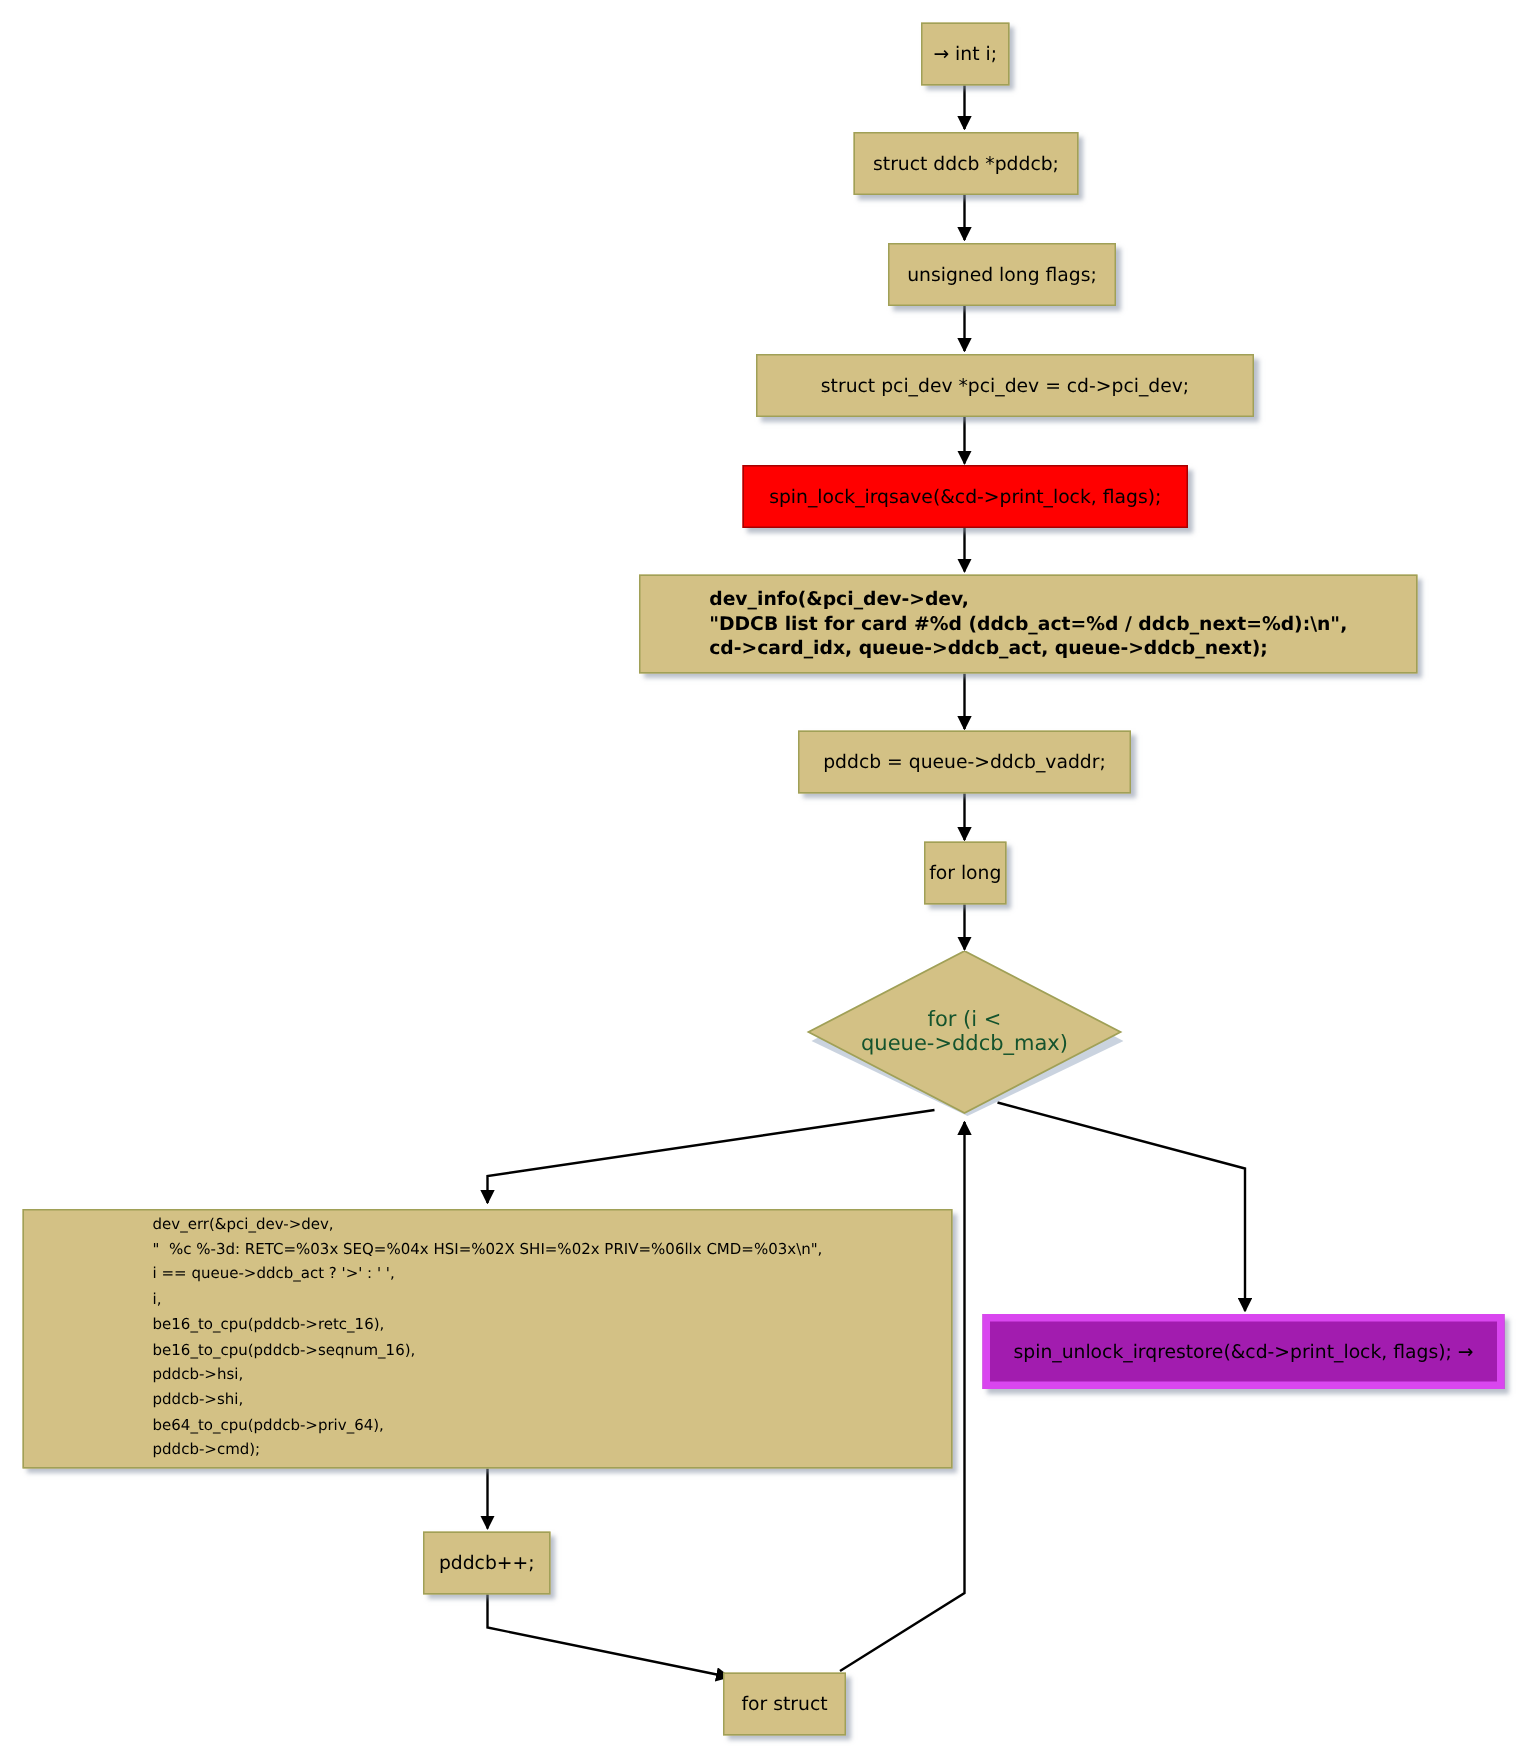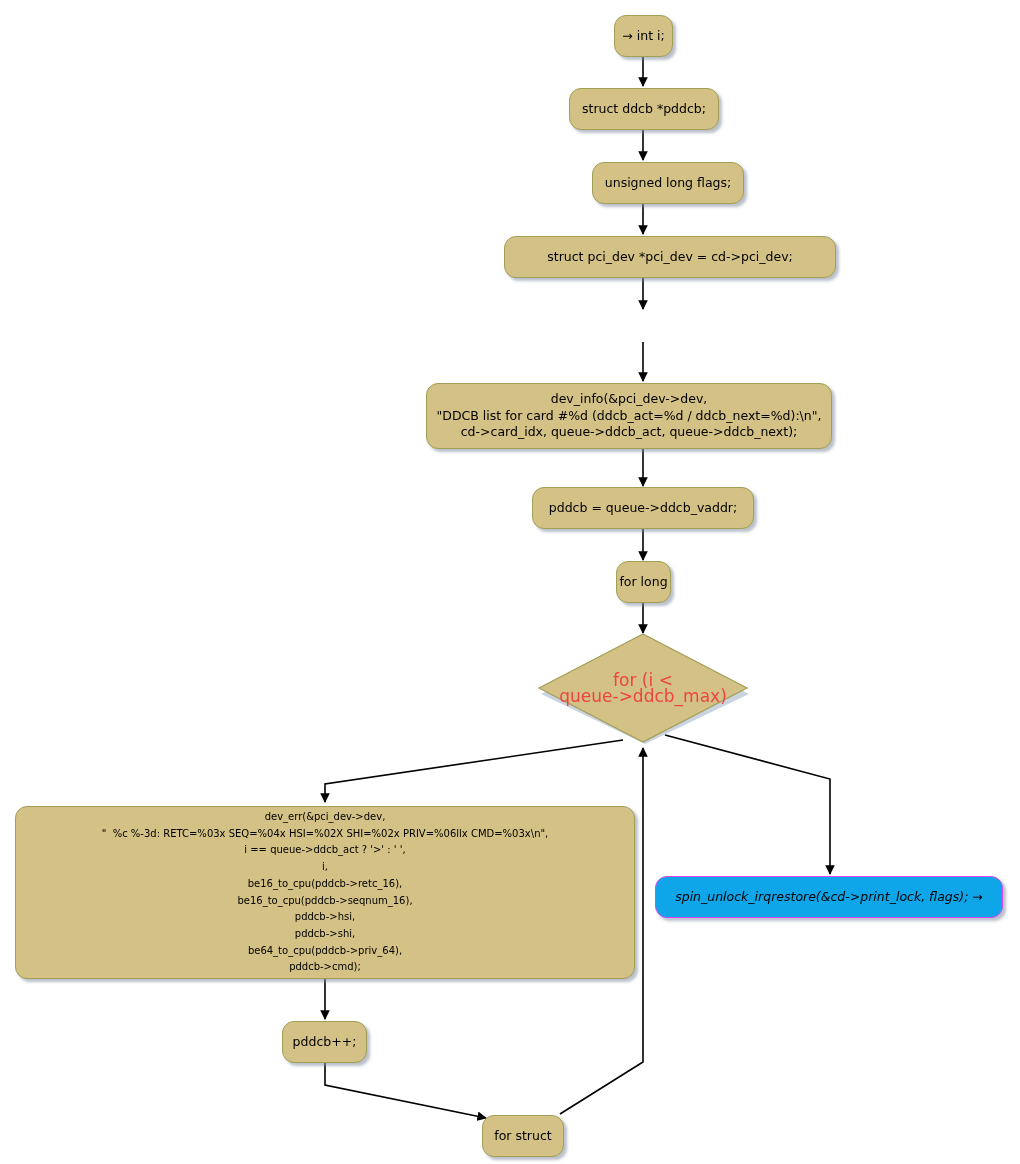--- a/index.html
+++ b/index.html
@@ -24,63 +24,62 @@
     width: 1020px;
     height: 1164px;
     pointer-events: none;
   }
   .node {
     position: absolute;
     box-sizing: border-box;
     display: flex;
     align-items: center;
     justify-content: center;
-    text-align: center;
-    border-radius: 12px;
+    text-align: left;
+    border-radius: 0;
     border: 1px solid #A0A057;
     background: #D3C185;
     color: #000000;
     font-size: 12.5px;
     line-height: 16.5px;
     white-space: pre;
     box-shadow: 3px 3px 3px rgba(130,140,160,0.55);
     padding: 20px 8px;
   }
   .node.activity { }
   .node.red {
     background: #FF0000;
     border: 1px solid #A80000;
   }
   .node.green {
-    background: #0ea5e9;
-    border: 1px solid #d946ef;
-    font-style: italic;
+    background: #a21caf;
+    border: 5px solid #d946ef;
   }
   .diamond {
     position: absolute;
     width: 212px;
     height: 110px;
   }
   .diamond .dshape {
     position: absolute;
     left: 0; top: 0;
     width: 100%; height: 100%;
   }
   .diamond .dlabel {
     position: absolute;
     left: 0; top: 0;
     width: 100%; height: 100%;
     display: flex;
     align-items: center;
     justify-content: center;
     text-align: center;
-    font-size: 17px;
+    font-size: 14px;
     line-height: 16.5px;
     white-space: pre;
-    color: #ef4444;
+    color: #14532d;
   }
 </style>
 </head>
 <body>
 
 <div id="canvas">
 
   <svg id="edges" viewBox="0 0 1020 1164">
     <defs>
       <marker id="arrow" viewBox="0 0 10 10" refX="9" refY="5" markerWidth="6" markerHeight="6" orient="auto-start-reverse">
@@ -113,22 +112,25 @@
   </div>
 
   <div class="node activity" style="left:592px; top:162px; width:152px; height:32px;">
     <span>unsigned long flags;</span>
   </div>
 
   <div class="node activity" style="left:504px; top:236px; width:332px; height:33px;">
     <span>struct pci_dev *pci_dev = cd-&gt;pci_dev;</span>
   </div>
 
+  <div class="node red" style="left:495px; top:310px; width:297px; height:32px;">
+    <span>spin_lock_irqsave(&amp;cd-&gt;print_lock, flags);</span>
+  </div>
 
-  <div class="node activity" style="left:426px; top:383px; width:406px; height:66px;">
+  <div class="node activity" style="left:426px; top:383px; width:519px; height:66px;font-weight:bold;">
     <span>dev_info(&amp;pci_dev-&gt;dev,
 "DDCB list for card #%d (ddcb_act=%d / ddcb_next=%d):\n",
 cd-&gt;card_idx, queue-&gt;ddcb_act, queue-&gt;ddcb_next);</span>
   </div>
 
   <div class="node activity" style="left:532px; top:487px; width:222px; height:32px;">
     <span>pddcb = queue-&gt;ddcb_vaddr;</span>
   </div>
 
   <div class="node activity" style="left:616px; top:561px; width:55px; height:32px;">

